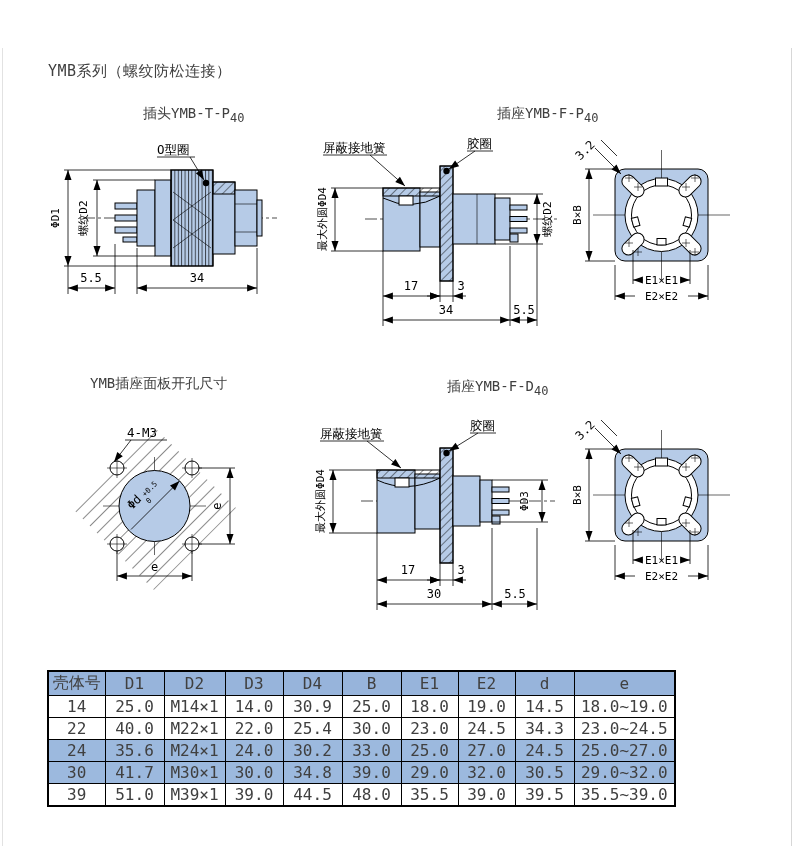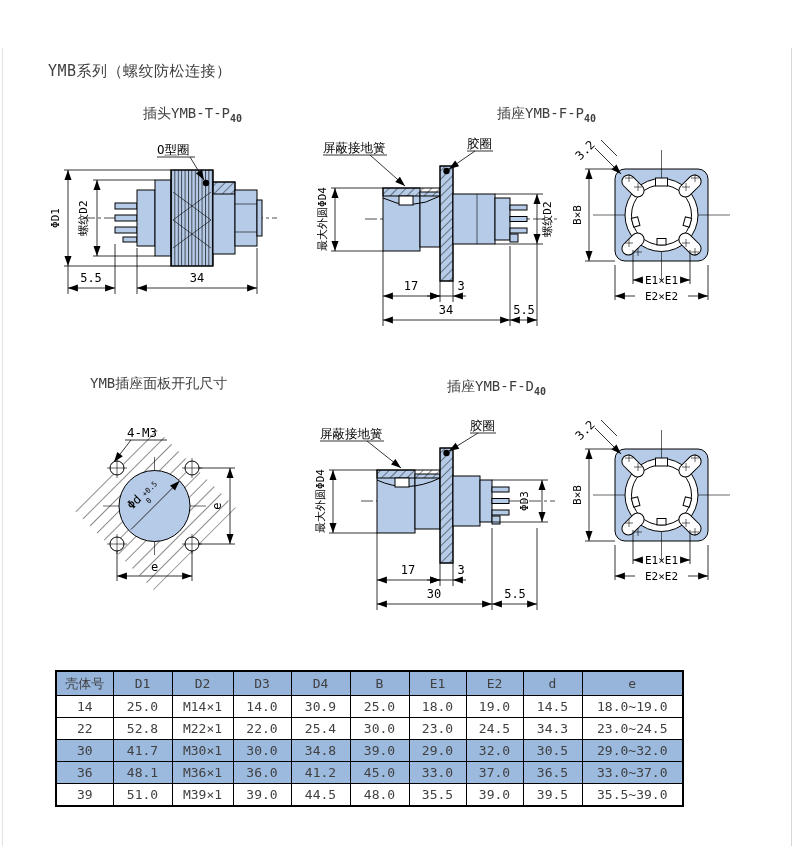--- a/index.html
+++ b/index.html
@@ -14,40 +14,40 @@
     font-family:"DejaVu Sans Mono","DejaVu Sans","Liberation Sans",sans-serif;
     color:#404040;
     margin-top:48px;
   }
   .edge{position:absolute;background:#e2e2e2;}
   .edge.left{left:2px;top:0;bottom:0;width:1px;}
   .edge.right{left:791px;top:0;bottom:0;width:1px;background:#d7d7d7;}
   .edge.bottom{left:0;right:0;top:843px;height:2px;background:#cfcfcf;}
   .doc-title{position:absolute;left:48px;top:14px;font-size:15px;letter-spacing:0.5px;}
   .dwg-title{position:absolute;font-size:14px;white-space:nowrap;}
-  .dwg-title sub{font-size:10px;font-weight:bold;}
+  .dwg-title sub{font-size:12px;}
   .t-plug{left:143px;top:57px;}
   .t-socket-p{left:497px;top:57px;}
   .t-panel{left:90px;top:327px;}
   .t-socket-d{left:447px;top:330px;}
   svg{position:absolute;overflow:visible;}
   svg text{fill:#000;font-family:"DejaVu Sans Mono","DejaVu Sans","Liberation Sans",sans-serif;}
   .blue{fill:var(--draw-fill);stroke:var(--line);stroke-width:1;}
   .wht{fill:#fff;stroke:var(--line);stroke-width:1;}
   .ln{stroke:var(--line);stroke-width:1;fill:none;}
   .thin{stroke:var(--line);stroke-width:0.6;fill:none;}
   .dim{stroke:var(--line);stroke-width:0.8;fill:none;}
   .cl{stroke:var(--line);stroke-width:0.7;stroke-dasharray:12 3 3 3;fill:none;}
   .dimtxt{font-size:12px;text-anchor:middle;}
   .lbl{font-size:12.5px;}
   .rotlbl{font-size:11px;text-anchor:middle;}
   .spec-table{
-    position:absolute;left:55px;top:622px;width:627px;
+    position:absolute;left:47px;top:622px;width:627px;
     border-collapse:collapse;table-layout:fixed;
-    font-size:13px;
+    font-size:16px;
   }
   .spec-table th,.spec-table td{
     border:1px solid #000;text-align:center;padding:0;
     height:21px;font-weight:normal;overflow:hidden;white-space:nowrap;
   }
   .spec-table th{background:var(--tbl-head);height:23px;}
   .spec-table tr.alt td{background:var(--tbl-alt);}
   .spec-table{border:2px solid #000;}
 </style>
 </head>
@@ -410,54 +410,54 @@
           <td>14.0</td>
           <td>30.9</td>
           <td>25.0</td>
           <td>18.0</td>
           <td>19.0</td>
           <td>14.5</td>
           <td>18.0~19.0</td>
         </tr>
         <tr>
           <td>22</td>
-          <td>52.8</td>
+          <td>40.0</td>
           <td>M22×1</td>
           <td>22.0</td>
           <td>25.4</td>
           <td>30.0</td>
           <td>23.0</td>
           <td>24.5</td>
           <td>34.3</td>
           <td>23.0~24.5</td>
+        </tr>
+        <tr class="alt">
+          <td>24</td>
+          <td>35.6</td>
+          <td>M24×1</td>
+          <td>24.0</td>
+          <td>30.2</td>
+          <td>33.0</td>
+          <td>25.0</td>
+          <td>27.0</td>
+          <td>24.5</td>
+          <td>25.0~27.0</td>
         </tr>
         <tr class="alt">
           <td>30</td>
           <td>41.7</td>
           <td>M30×1</td>
           <td>30.0</td>
           <td>34.8</td>
           <td>39.0</td>
           <td>29.0</td>
           <td>32.0</td>
           <td>30.5</td>
           <td>29.0~32.0</td>
         </tr>
-        <tr class="alt">
-          <td>36</td>
-          <td>48.1</td>
-          <td>M36×1</td>
-          <td>36.0</td>
-          <td>41.2</td>
-          <td>45.0</td>
-          <td>33.0</td>
-          <td>37.0</td>
-          <td>36.5</td>
-          <td>33.0~37.0</td>
-        </tr>
         <tr>
           <td>39</td>
           <td>51.0</td>
           <td>M39×1</td>
           <td>39.0</td>
           <td>44.5</td>
           <td>48.0</td>
           <td>35.5</td>
           <td>39.0</td>
           <td>39.5</td>

